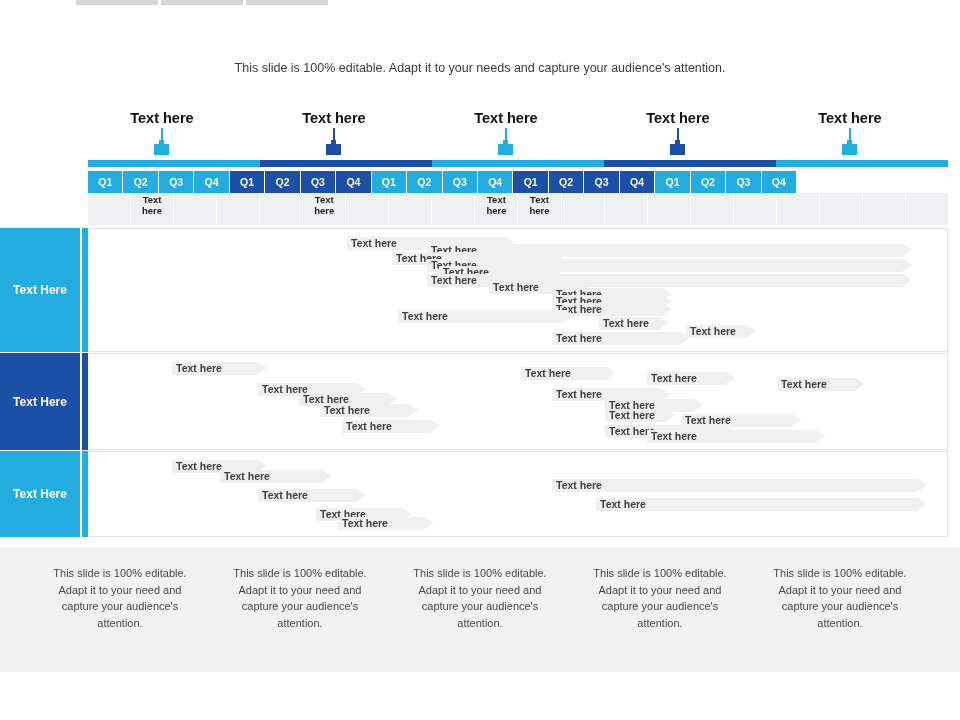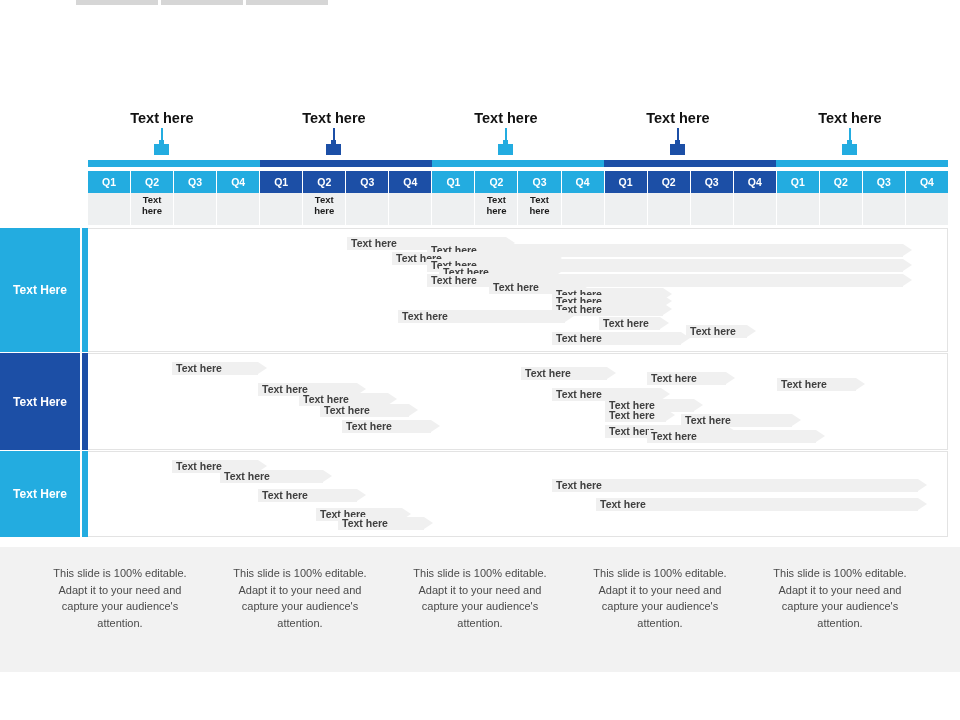--- a/index.html
+++ b/index.html
@@ -43,21 +43,21 @@
   .pin .nub {
     position:absolute; left:50%; top:14px; width:5px; height:5px;
     margin-left:-2.5px;
   }
 
   
   .accent-strip { position:absolute; left:88px; top:160px; width:860px; height:7px; display:flex; }
   .accent-strip div { height:7px; }
 
   
-  .qheader { position:absolute; left:88px; top:171px; width:860px; height:22px; display:flex; }
+  .qheader { position:absolute; left:88px; top:171px; width:708px; height:22px; display:flex; }
   .qcell {
     flex:1 1 0; height:22px;
     display:flex; align-items:center; justify-content:center;
     font-size:10.5px; font-weight:bold; color:#ffffff;
     border-right:1.5px solid #ffffff;
   }
   .qcell:last-child { border-right:none; }
 
   
   .subheader { position:absolute; left:88px; top:193px; width:860px; height:32px; display:flex; background:#eef0f1; }
@@ -118,20 +118,21 @@
 <body>
 
 <div class="slide">
 
   <div class="top-tabs">
     <span></span>
     <span></span>
     <span></span>
   </div>
 
+  <div class="subtitle">This slide is 100% editable. Adapt it to your needs and capture your audience's attention.</div>
 
   <div id="milestones-layer">
       <div class="milestone" style="left: 91.96px; top: 110px; width: 140px;">
         <div class="cap">Text here</div>
         <div class="pin">
           <div class="stem" style="background: rgb(35, 172, 224);"></div>
           <div class="nub" style="background: rgb(35, 172, 224);"></div>
           <div class="flag" style="background: rgb(35, 172, 224);"></div>
         </div>
       </div>

